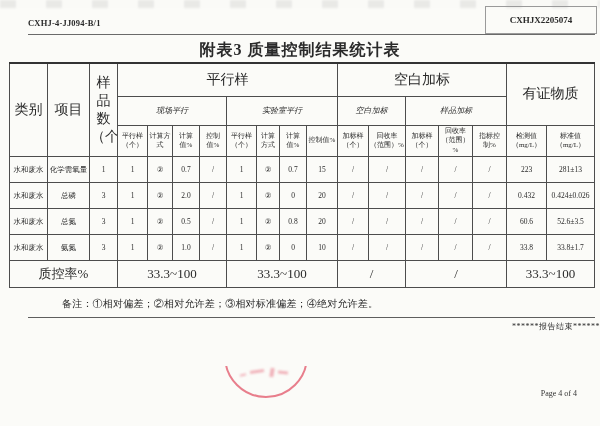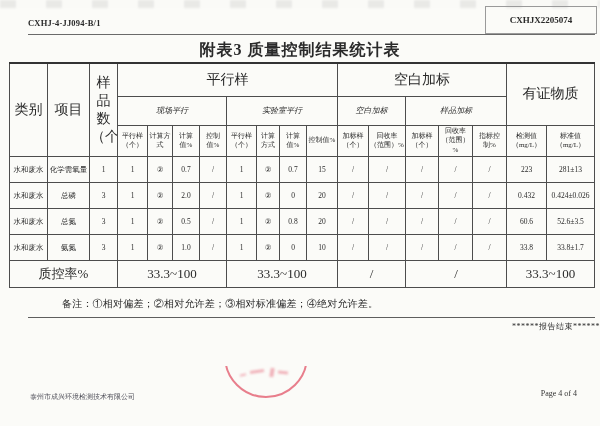--- a/index.html
+++ b/index.html
@@ -226,15 +226,14 @@
   <div class="report-end">******报告结束******</div>
 
   <div class="stamp">
     <div class="stamp-circle"></div>
     <div class="stamp-mark m1"></div>
     <div class="stamp-mark m2"></div>
     <div class="stamp-mark m3"></div>
     <div class="stamp-mark m4"></div>
   </div>
 
-  <div class="footer-left">泰州市成兴环境检测技术有限公司</div>
   <div class="footer-right">Page 4 of 4</div>
 </div>
 
 </body></html>

